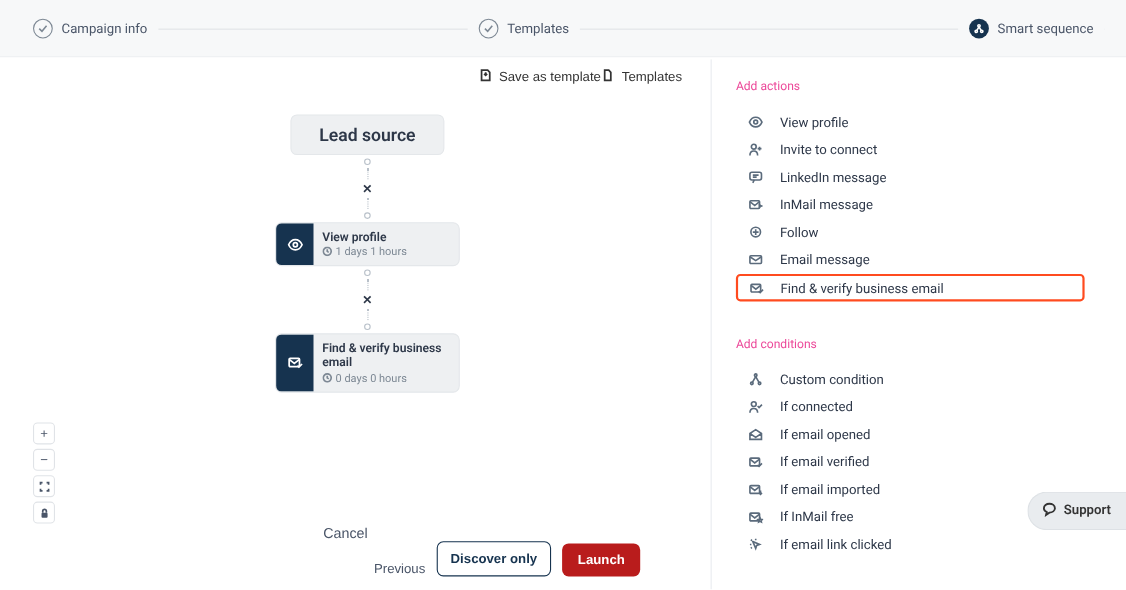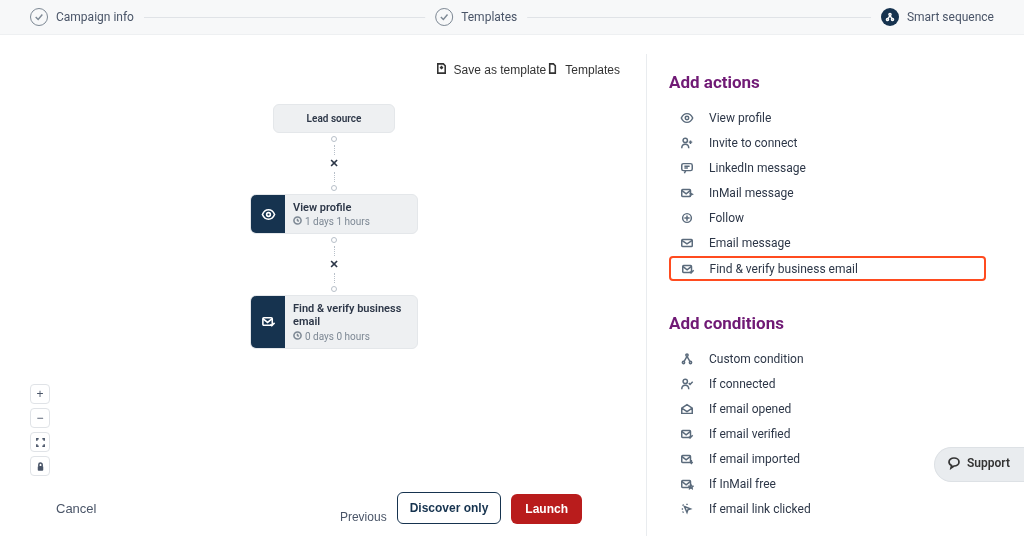--- a/index.html
+++ b/index.html
@@ -1,70 +1,70 @@
 <!DOCTYPE html>
 <html><head>
 <meta charset="utf-8">
 <style>
   * { box-sizing: border-box; margin: 0; padding: 0; }
   html, body { width: 1024px; height: 536px; font-family: -apple-system, BlinkMacSystemFont, "Segoe UI", Roboto, Arial, sans-serif; background: #fff; color: #1b2a3a; }
   body { position: relative; overflow: hidden; }
 
   
-  .stepper { display: flex; align-items: center; height: 35px; background: #f7f8f9; border-bottom: 1px solid #eef0f2; padding: 0 20px; position: relative; }
+  .stepper { display: flex; align-items: center; height: 52px; background: #f7f8f9; border-bottom: 1px solid #eef0f2; padding: 0 20px; position: relative; }
   .stepper .line-back { position: absolute; top: 50%; left: 20px; right: 20px; height: 1px; background: #e0e3e7; z-index: 0; }
   .step { display: flex; align-items: center; gap: 8px; position: relative; z-index: 1; font-size: 12px; color: #4a5568; background: #f7f8f9; padding: 0 10px; }
   .step:nth-child(2) { margin-left: 0; }
   .step.middle { position: absolute; left: 50%; transform: translateX(-85%); }
   .step.right { margin-left: auto; }
   .step-circle { width: 18px; height: 18px; border-radius: 50%; display: flex; align-items: center; justify-content: center; }
   .step-circle.outline { border: 1.5px solid #7d8894; color: #7d8894; }
   .step-circle.solid { background: #16334f; color: #fff; }
   .step-circle svg { width: 10px; height: 10px; }
 
   
   .main-area { position: absolute; top: 44px; bottom: 0; left: 0; right: 0; }
 
   
   .toolbar { position: absolute; top: 18px; right: 404px; display: flex; align-items: center; }
   .tool-btn { display: inline-flex; align-items: center; gap: 6px; font-size: 12px; color: #333; background: none; border: none; cursor: pointer; }
   .tool-btn svg { width: 13px; height: 13px; }
 
   
   .canvas { position: absolute; left: 40px; right: 396px; top: 60px; bottom: 60px; }
-  .node-lead { width: 122px; margin: 0 auto; background: #eef0f2; border: 1px solid #e4e7ea; border-radius: 6px; padding: 8px 0; text-align: center; font-size: 10px; font-weight: 600; color: #2d3748; }
+  .node-lead { width: 140px; margin: 0 auto; background: #eef0f2; border: 1px solid #e4e7ea; border-radius: 6px; padding: 8px 0; text-align: center; font-size: 16px; font-weight: 600; color: #2d3748; }
   .connector { display: flex; flex-direction: column; align-items: center; }
   .dot { width: 6px; height: 6px; border-radius: 50%; border: 1.5px solid #b8c0c9; margin: 3px 0; }
   .vline { width: 0; height: 10px; border-left: 1.5px dotted #b8c0c9; }
   .x-mark { font-size: 11px; font-weight: 700; color: #2d3748; margin: 2px 0; }
 
   .node-step { width: 168px; margin: 0 auto; display: flex; border-radius: 6px; overflow: hidden; border: 1px solid #e4e7ea; background: #eef0f2; }
   .node-icon { width: 34px; background: #16334f; display: flex; align-items: center; justify-content: center; color: #fff; }
   .node-icon svg { width: 15px; height: 15px; }
   .node-body { flex: 1; padding: 6px 8px; }
   .node-title { font-size: 11px; font-weight: 600; color: #2d3748; line-height: 1.2; }
   .node-meta { font-size: 10px; color: #7d8894; display: flex; align-items: flex-start; gap: 3px; margin-top: 2px; }
   .node-meta svg { width: 9px; height: 9px; }
 
   
   .zoom-ctrls { position: absolute; left: 30px; bottom: 60px; display: flex; flex-direction: column; gap: 4px; }
   .zoom-btn { width: 20px; height: 20px; border: 1px solid #e0e3e7; background: #fff; border-radius: 4px; font-size: 12px; line-height: 1; display: flex; align-items: center; justify-content: center; cursor: pointer; color: #4a5568; }
   .zoom-btn svg { width: 11px; height: 11px; }
 
   
-  .footer { position: absolute; bottom: 12px; left: 0; right: 396px; display: flex; align-items: center; padding: 0 56px; }
+  .footer { position: absolute; bottom: 12px; left: 0; right: 396px; display: flex; align-items: center; padding: 0 56px; flex-direction: column; }
   .cancel-btn { font-size: 13px; color: #4a5568; background: none; border: none; cursor: pointer; }
   .footer-right { display: flex; align-items: flex-end; gap: 10px; margin-left: auto; margin-right: -10px; }
   .prev-btn { font-size: 12px; color: #4a5568; background: none; border: none; cursor: pointer; }
   .discover-btn { font-size: 12px; padding: 8px 12px; border: 1.5px solid #16334f; background: #fff; border-radius: 6px; font-weight: 600; color: #16334f; cursor: pointer; }
   .launch-btn { font-size: 12px; padding: 8px 14px; background: #b91c1c; color: #fff; border: none; border-radius: 6px; font-weight: 600; cursor: pointer; }
 
   
   .right-panel { position: absolute; top: 10px; right: 0; bottom: 0; width: 378px; border-left: 1px solid #e9ecef; padding: 18px 38px 18px 22px; overflow-y: auto; }
-  .panel-heading { font-size: 17px; font-weight: 700; margin-bottom: 14px; color: #701a75; }
+  .panel-heading { font-size: 11px; font-weight: 400; margin-bottom: 14px; color: #ec4899; }
   .panel-heading.second { margin-top: 32px; }
   .action-list { list-style: none; }
   .action-item { display: flex; align-items: center; gap: 10px; padding: 5px 6px; font-size: 12px; color: #2d3748; border-radius: 4px; cursor: pointer; margin-bottom: 1px; }
   .action-item.highlight { border: 2.5px solid #ff4b1f; padding: 3.5px 4.5px; }
   .action-item .a-icon { width: 24px; display: inline-flex; justify-content: center; color: #5b6b7c; }
   .action-item svg { width: 14px; height: 14px; }
 
   
   .support-pill { position: absolute; right: 0; bottom: 54px; background: #e9ecef; border-radius: 18px 0 0 18px; padding: 8px 14px 8px 12px; display: flex; align-items: flex-start; gap: 6px; font-size: 12px; font-weight: 600; color: #333; cursor: pointer; border: 1px solid #dde1e5; border-right: none; }
   .support-pill svg { width: 14px; height: 14px; }

